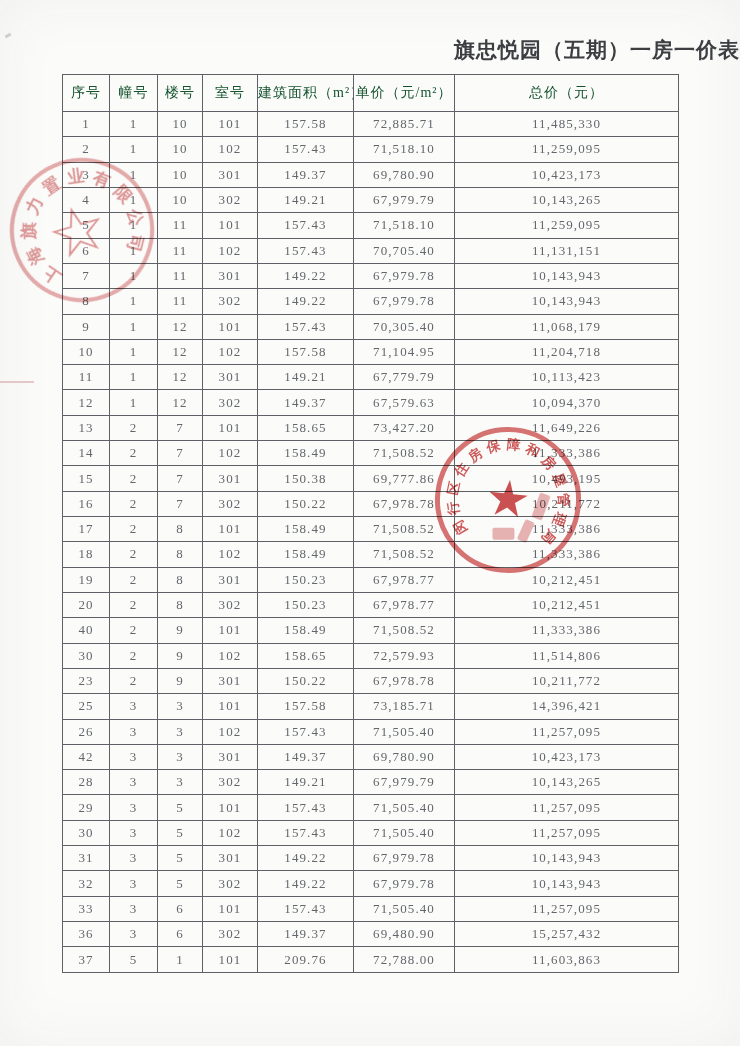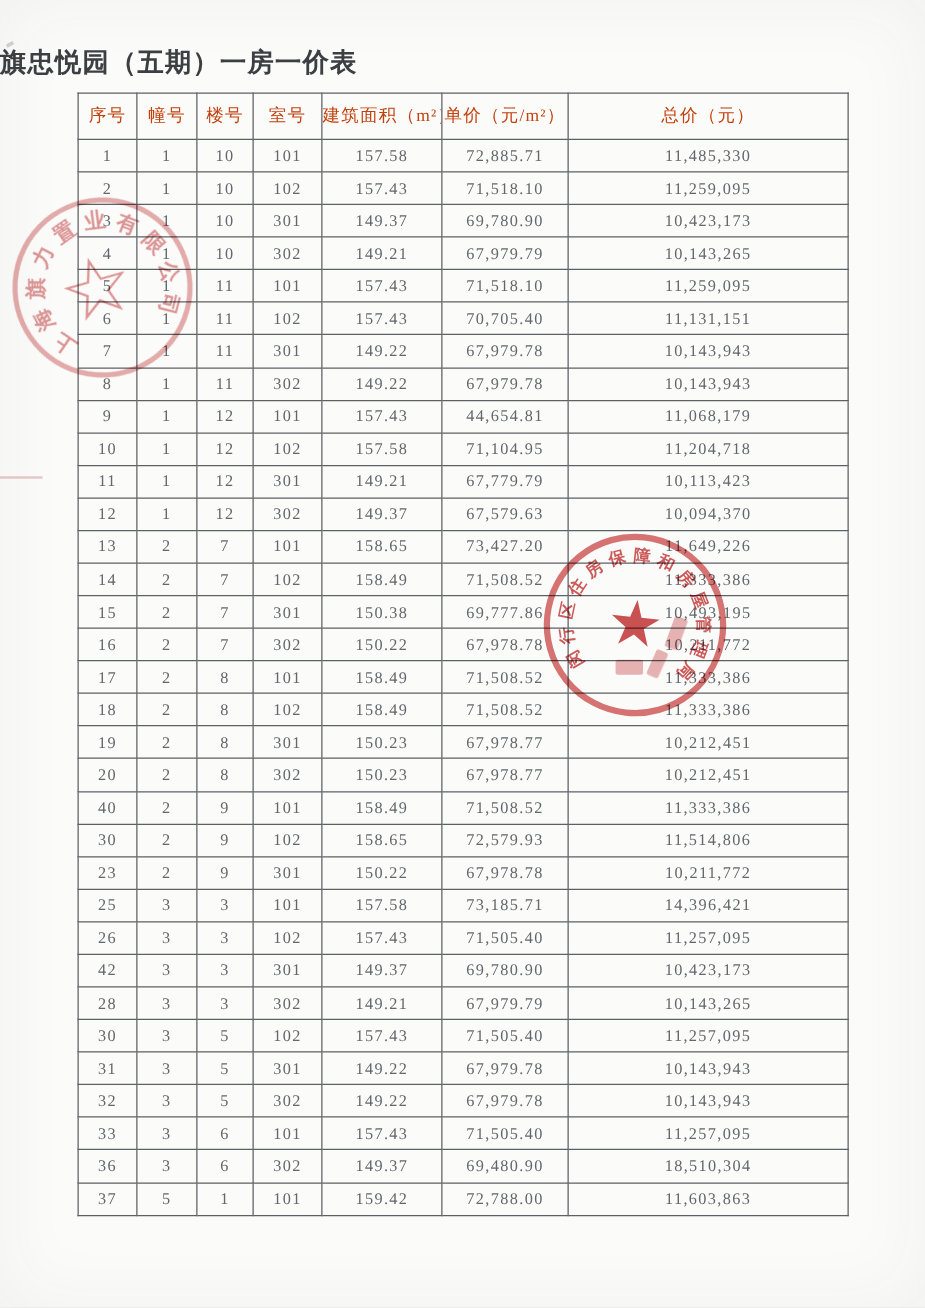--- a/index.html
+++ b/index.html
@@ -7,21 +7,21 @@
     position:relative;
     width:740px;height:1046px;
     margin:0 auto;
     background:#fbfbfa;
     overflow:hidden;
     box-shadow:inset 0 0 60px rgba(60,60,55,0.05);
     font-family:"Liberation Serif","DejaVu Serif",serif;
   }
   .page-title{
     position:absolute;top:36px;left:0;width:740px;
-    text-align:left;
+    text-align:right;
     font-size:21px;font-weight:bold;color:#3c3e42;
     letter-spacing:1px;
   }
   table.price-table{
     position:absolute;left:62px;top:74px;
     width:616px;height:899px;
     border-collapse:collapse;table-layout:fixed;
     background:transparent;
   }
   table.price-table th, table.price-table td{
@@ -29,21 +29,21 @@
     text-align:center;vertical-align:middle;
     padding:0;
     color:#63666b;
     font-size:13px;
     font-weight:normal;
     overflow:hidden;white-space:nowrap;
   }
   table.price-table thead th{
     height:36px;
     font-size:14px;
-    color:#c2410c;
+    color:#14532d;
     letter-spacing:1px;
   }
   table.price-table td{letter-spacing:1.1px;}
   
   .stamp{
     position:absolute;border-radius:50%;
     mix-blend-mode:multiply;
     pointer-events:none;
   }
   .stamp-company{
@@ -181,21 +181,21 @@
           <td>149.22</td>
           <td>67,979.78</td>
           <td>10,143,943</td>
         </tr>
         <tr>
           <td>9</td>
           <td>1</td>
           <td>12</td>
           <td>101</td>
           <td>157.43</td>
-          <td>44,654.81</td>
+          <td>70,305.40</td>
           <td>11,068,179</td>
         </tr>
         <tr>
           <td>10</td>
           <td>1</td>
           <td>12</td>
           <td>102</td>
           <td>157.58</td>
           <td>71,104.95</td>
           <td>11,204,718</td>
@@ -347,20 +347,29 @@
         <tr>
           <td>28</td>
           <td>3</td>
           <td>3</td>
           <td>302</td>
           <td>149.21</td>
           <td>67,979.79</td>
           <td>10,143,265</td>
         </tr>
         <tr>
+          <td>29</td>
+          <td>3</td>
+          <td>5</td>
+          <td>101</td>
+          <td>157.43</td>
+          <td>71,505.40</td>
+          <td>11,257,095</td>
+        </tr>
+        <tr>
           <td>30</td>
           <td>3</td>
           <td>5</td>
           <td>102</td>
           <td>157.43</td>
           <td>71,505.40</td>
           <td>11,257,095</td>
         </tr>
         <tr>
           <td>31</td>
@@ -389,28 +398,28 @@
           <td>71,505.40</td>
           <td>11,257,095</td>
         </tr>
         <tr>
           <td>36</td>
           <td>3</td>
           <td>6</td>
           <td>302</td>
           <td>149.37</td>
           <td>69,480.90</td>
-          <td>18,510,304</td>
+          <td>15,257,432</td>
         </tr>
         <tr>
           <td>37</td>
           <td>5</td>
           <td>1</td>
           <td>101</td>
-          <td>159.42</td>
+          <td>209.76</td>
           <td>72,788.00</td>
           <td>11,603,863</td>
         </tr>
       </tbody>
   </table>
 
   <div class="stamp stamp-company">
     <div>
         <span class="arc-char" style="transform: rotate(-122deg) translateY(-54px);">上</span>
         <span class="arc-char" style="transform: rotate(-94.2222deg) translateY(-54px);">海</span>

